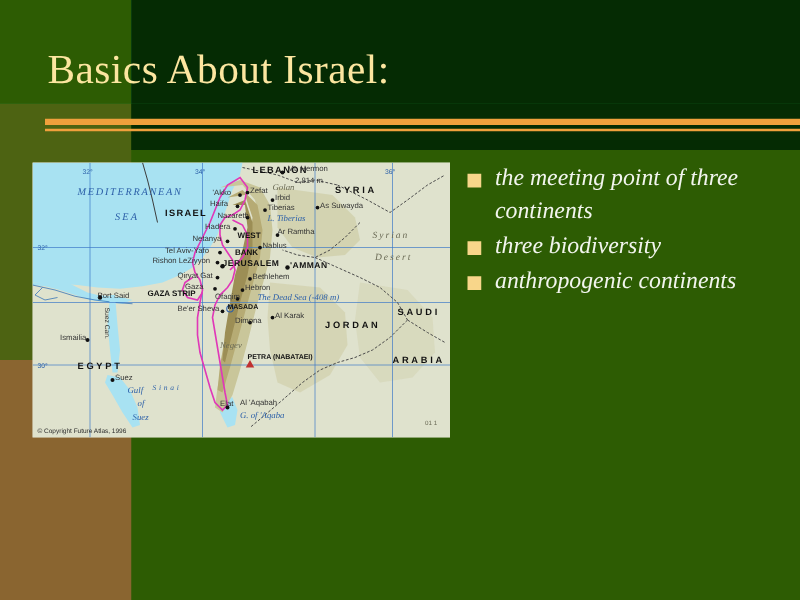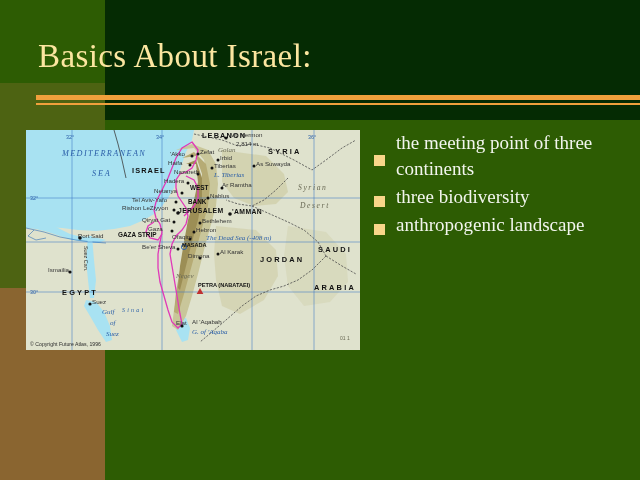--- a/index.html
+++ b/index.html
@@ -79,22 +79,23 @@
   }
 
   
   .bullets {
     position: absolute;
     left: 374px; top: 130px;
     width: 258px;
   }
   .bullet-row {
     display: flex;
-    align-items: center;
+    align-items: flex-start;
     margin-bottom: 2px;
+    font-style: italic;
   }
   .bullet-marker {
     flex: 0 0 auto;
     width: 11px;
     height: 11px;
     background: #f8d68a;
     margin-top: 9px;
     margin-right: 11px;
   }
   .bullet-text {
@@ -353,18 +354,18 @@
       <span class="bullet-text">the meeting point of three continents</span>
     </div>
 
     <div class="bullet-row">
       <span class="bullet-marker"></span>
       <span class="bullet-text">three biodiversity</span>
     </div>
 
     <div class="bullet-row">
       <span class="bullet-marker"></span>
-      <span class="bullet-text">anthropogenic landscape</span>
+      <span class="bullet-text">anthropogenic continents</span>
     </div>
 
   </div>
 
 </div>
 
 </body></html>

